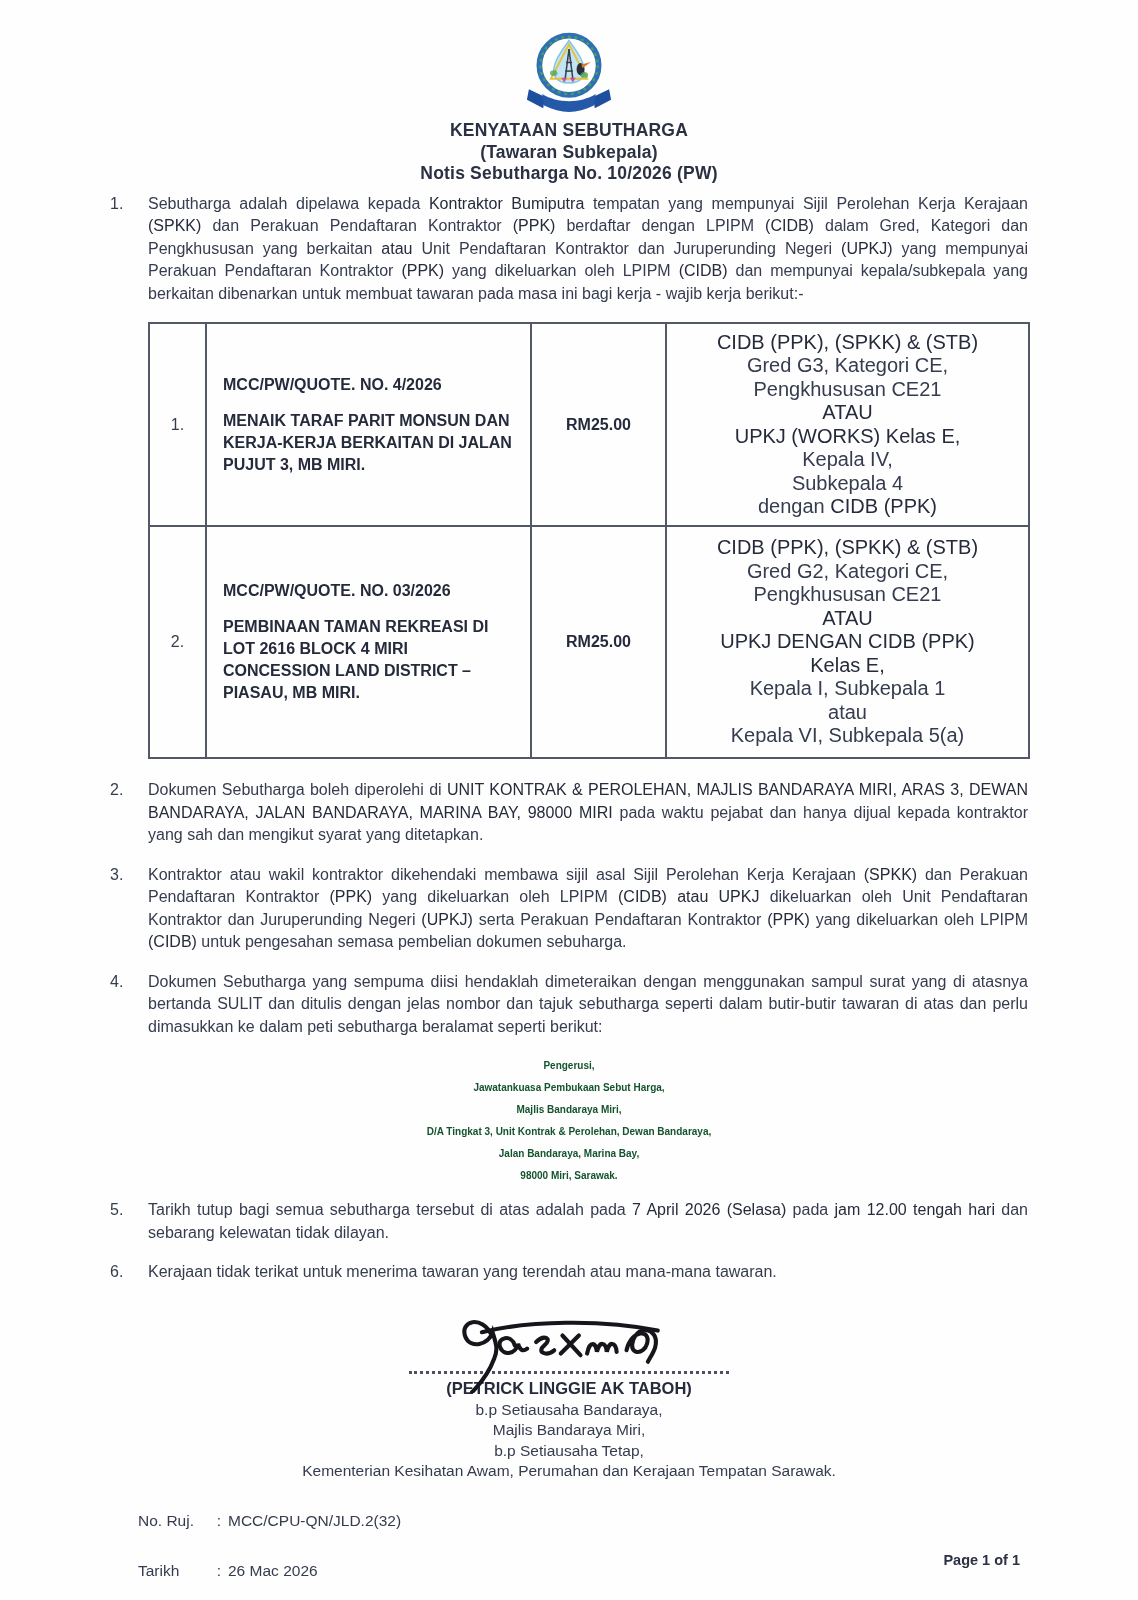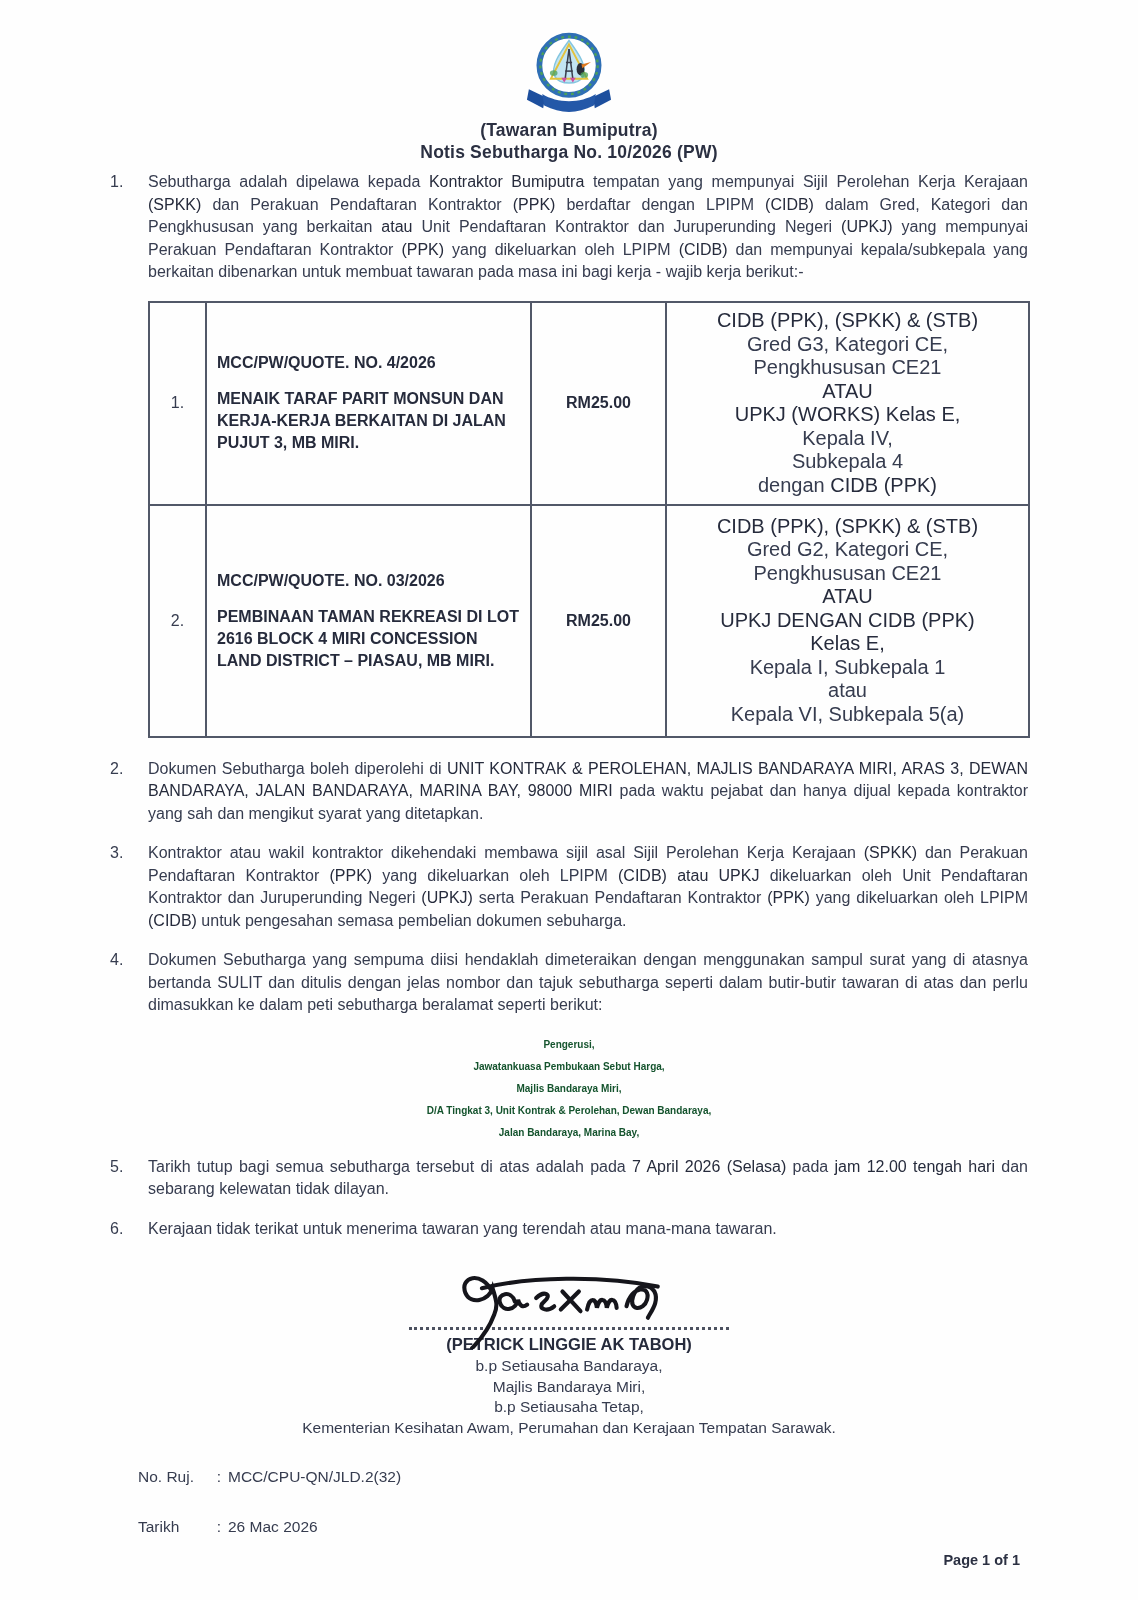--- a/index.html
+++ b/index.html
@@ -21,21 +21,21 @@
   .item-body{flex:1;font-size:16px;line-height:22.5px;text-align:justify;}
   b{font-weight:normal;color:#262b3c;}
   
   .tender-table{border-collapse:collapse;table-layout:fixed;width:880px;margin:12px 0 20px 38px;}
   .tender-table th,.tender-table td{border:2px solid #525868;vertical-align:middle;}
   .tender-table th{font-size:16px;line-height:20px;font-weight:bold;color:#2b3042;padding:8px 4px;text-align:center;}
   .col-no{width:57px;}.col-butir{width:325px;}.col-harga{width:135px;}.col-syarat{width:363px;}
   .row-1 td{height:189px;}
   .row-2 td{height:218px;}
   td.cell-no{text-align:center;font-size:16px;}
-  td.cell-butir{padding:6px 10px;font-weight:bold;color:#262b3c;font-size:16px;line-height:22px;}
+  td.cell-butir{padding:6px 16px;font-weight:bold;color:#262b3c;font-size:16px;line-height:22px;}
   .butir-ref{margin-bottom:14px;}
   td.cell-harga{text-align:center;font-weight:bold;color:#262b3c;font-size:16px;}
   td.cell-syarat{text-align:center;font-size:20px;padding:4px 6px;}
   .syarat-line{line-height:23.5px;}
   
   .address{margin:16px 0 12px 0;text-align:center;font-weight:bold;color:#14532d;font-size:10px;line-height:22px;}
   
   .sig{margin-top:2px;text-align:center;position:relative;}
   .sig-scrawl{display:block;margin:0 auto -22px auto;position:relative;z-index:2;}
   .sig-rule{width:320px;margin:0 auto;border-bottom:3px dotted #4d5260;height:0;}
@@ -68,21 +68,22 @@
       <ellipse cx="62" cy="41" rx="4" ry="6.5" fill="#2a2e3a"></ellipse>
       <path d="M63,36 L73,33.5 L64,40 Z" fill="#de7b22"></path>
       <path d="M42,50 l3,5 l3,-5 Z" fill="#cf4fa2"></path>
       <path d="M51,50 l3,5 l3,-5 Z" fill="#cf4fa2"></path>
       <ellipse cx="34" cy="45" rx="4" ry="3" fill="#4aa05a" opacity=".75"></ellipse>
       <ellipse cx="66" cy="47" rx="4" ry="3" fill="#4aa05a" opacity=".75"></ellipse>
       <path d="M8,62 L25,70 L23,82 L6,73 Z" fill="#1d4f9e"></path>
       <path d="M92,62 L75,70 L77,82 L94,73 Z" fill="#1d4f9e"></path>
       <path d="M22,67 C38,77 62,77 78,67 L76,79 C58,88 42,88 24,79 Z" fill="#2458a8"></path>
     </svg>
-    <div class="title-line">(Tawaran Bumiputra)</div>
+    <div class="title-line">KENYATAAN SEBUTHARGA</div>
+    <div class="title-line">(Tawaran Subkepala)</div>
     <div class="title-line">Notis Sebutharga No. 10/2026 (PW)</div>
   </div>
 
   <div class="list">
 
     <div class="item">
       <div class="item-num">1.</div>
       <div class="item-body"><span>Sebutharga adalah dipelawa kepada </span><b>Kontraktor Bumiputra</b><span> tempatan yang mempunyai Sijil Perolehan Kerja Kerajaan </span><b>(SPKK)</b><span> dan Perakuan Pendaftaran Kontraktor </span><b>(PPK)</b><span> berdaftar dengan LPIPM </span><b>(CIDB)</b><span> dalam Gred, Kategori dan Pengkhususan yang berkaitan </span><b>atau</b><span> Unit Pendaftaran Kontraktor dan Juruperunding Negeri </span><b>(UPKJ)</b><span> yang mempunyai Perakuan Pendaftaran Kontraktor </span><b>(PPK)</b><span> yang dikeluarkan oleh LPIPM </span><b>(CIDB)</b><span> dan mempunyai kepala/subkepala yang berkaitan dibenarkan untuk membuat tawaran pada masa ini bagi kerja - wajib kerja berikut:-</span></div>
     </div>
 
@@ -148,20 +149,21 @@
       <div class="item-num">4.</div>
       <div class="item-body"><span>Dokumen Sebutharga yang sempuma diisi hendaklah dimeteraikan dengan menggunakan sampul surat yang di atasnya bertanda SULIT dan ditulis dengan jelas nombor dan tajuk sebutharga seperti dalam butir-butir tawaran di atas dan perlu dimasukkan ke dalam peti sebutharga beralamat seperti berikut:</span></div>
     </div>
 
     <div class="address">
       <div>Pengerusi,</div>
       <div>Jawatankuasa Pembukaan Sebut Harga,</div>
       <div>Majlis Bandaraya Miri,</div>
       <div>D/A Tingkat 3, Unit Kontrak &amp; Perolehan, Dewan Bandaraya,</div>
       <div>Jalan Bandaraya, Marina Bay,</div>
+      <div>98000 Miri, Sarawak.</div>
     </div>
 
     <div class="item">
       <div class="item-num">5.</div>
       <div class="item-body"><span>Tarikh tutup bagi semua sebutharga tersebut di atas adalah pada </span><b>7 April 2026 (Selasa)</b><span> pada </span><b>jam 12.00 tengah hari</b><span> dan sebarang kelewatan tidak dilayan.</span></div>
     </div>
 
     <div class="item">
       <div class="item-num">6.</div>
       <div class="item-body"><span>Kerajaan tidak terikat untuk menerima tawaran yang terendah atau mana-mana tawaran.</span></div>

